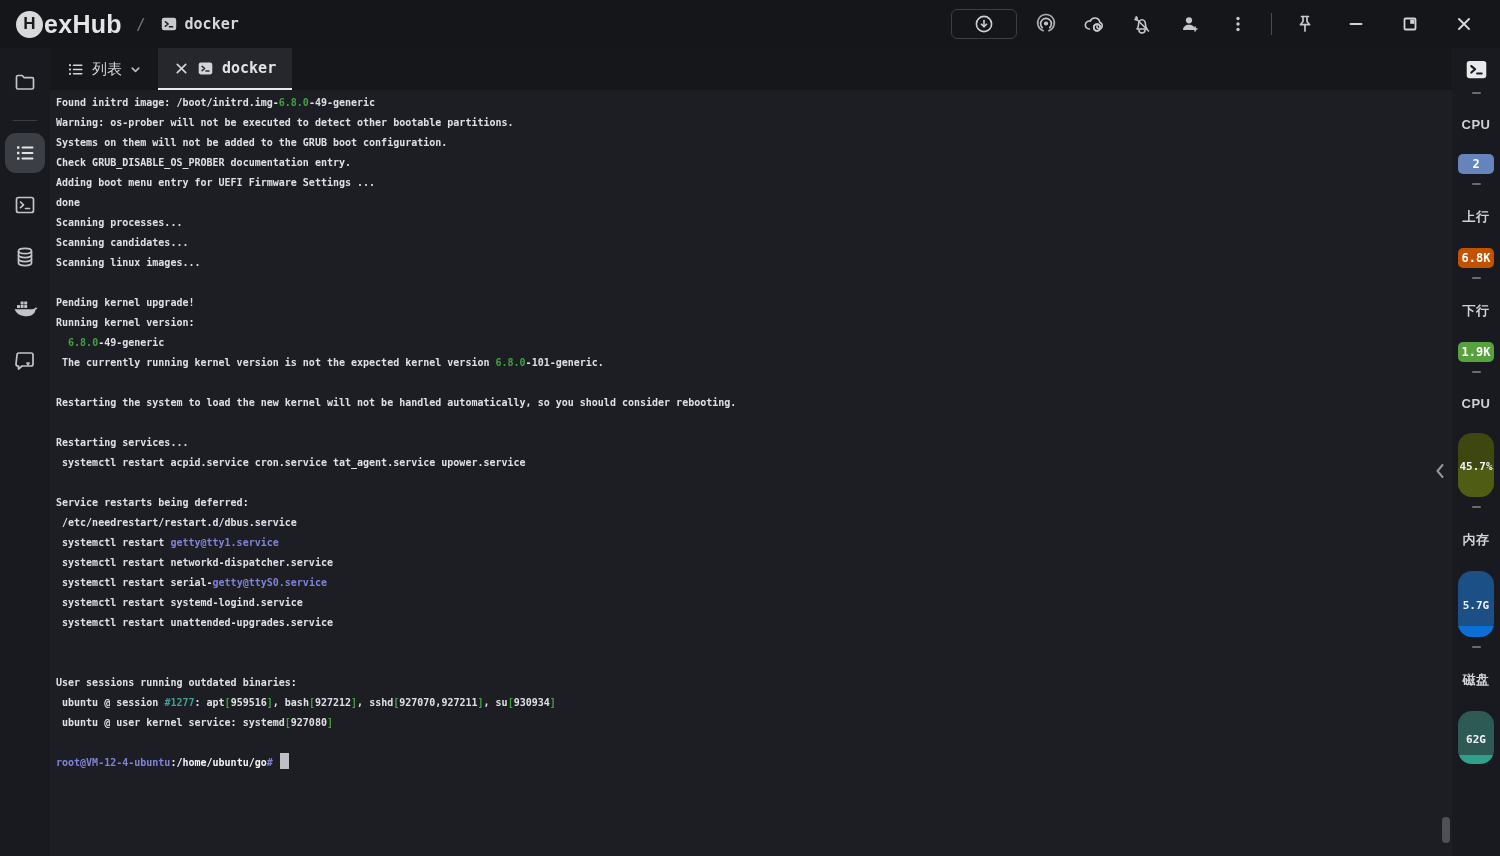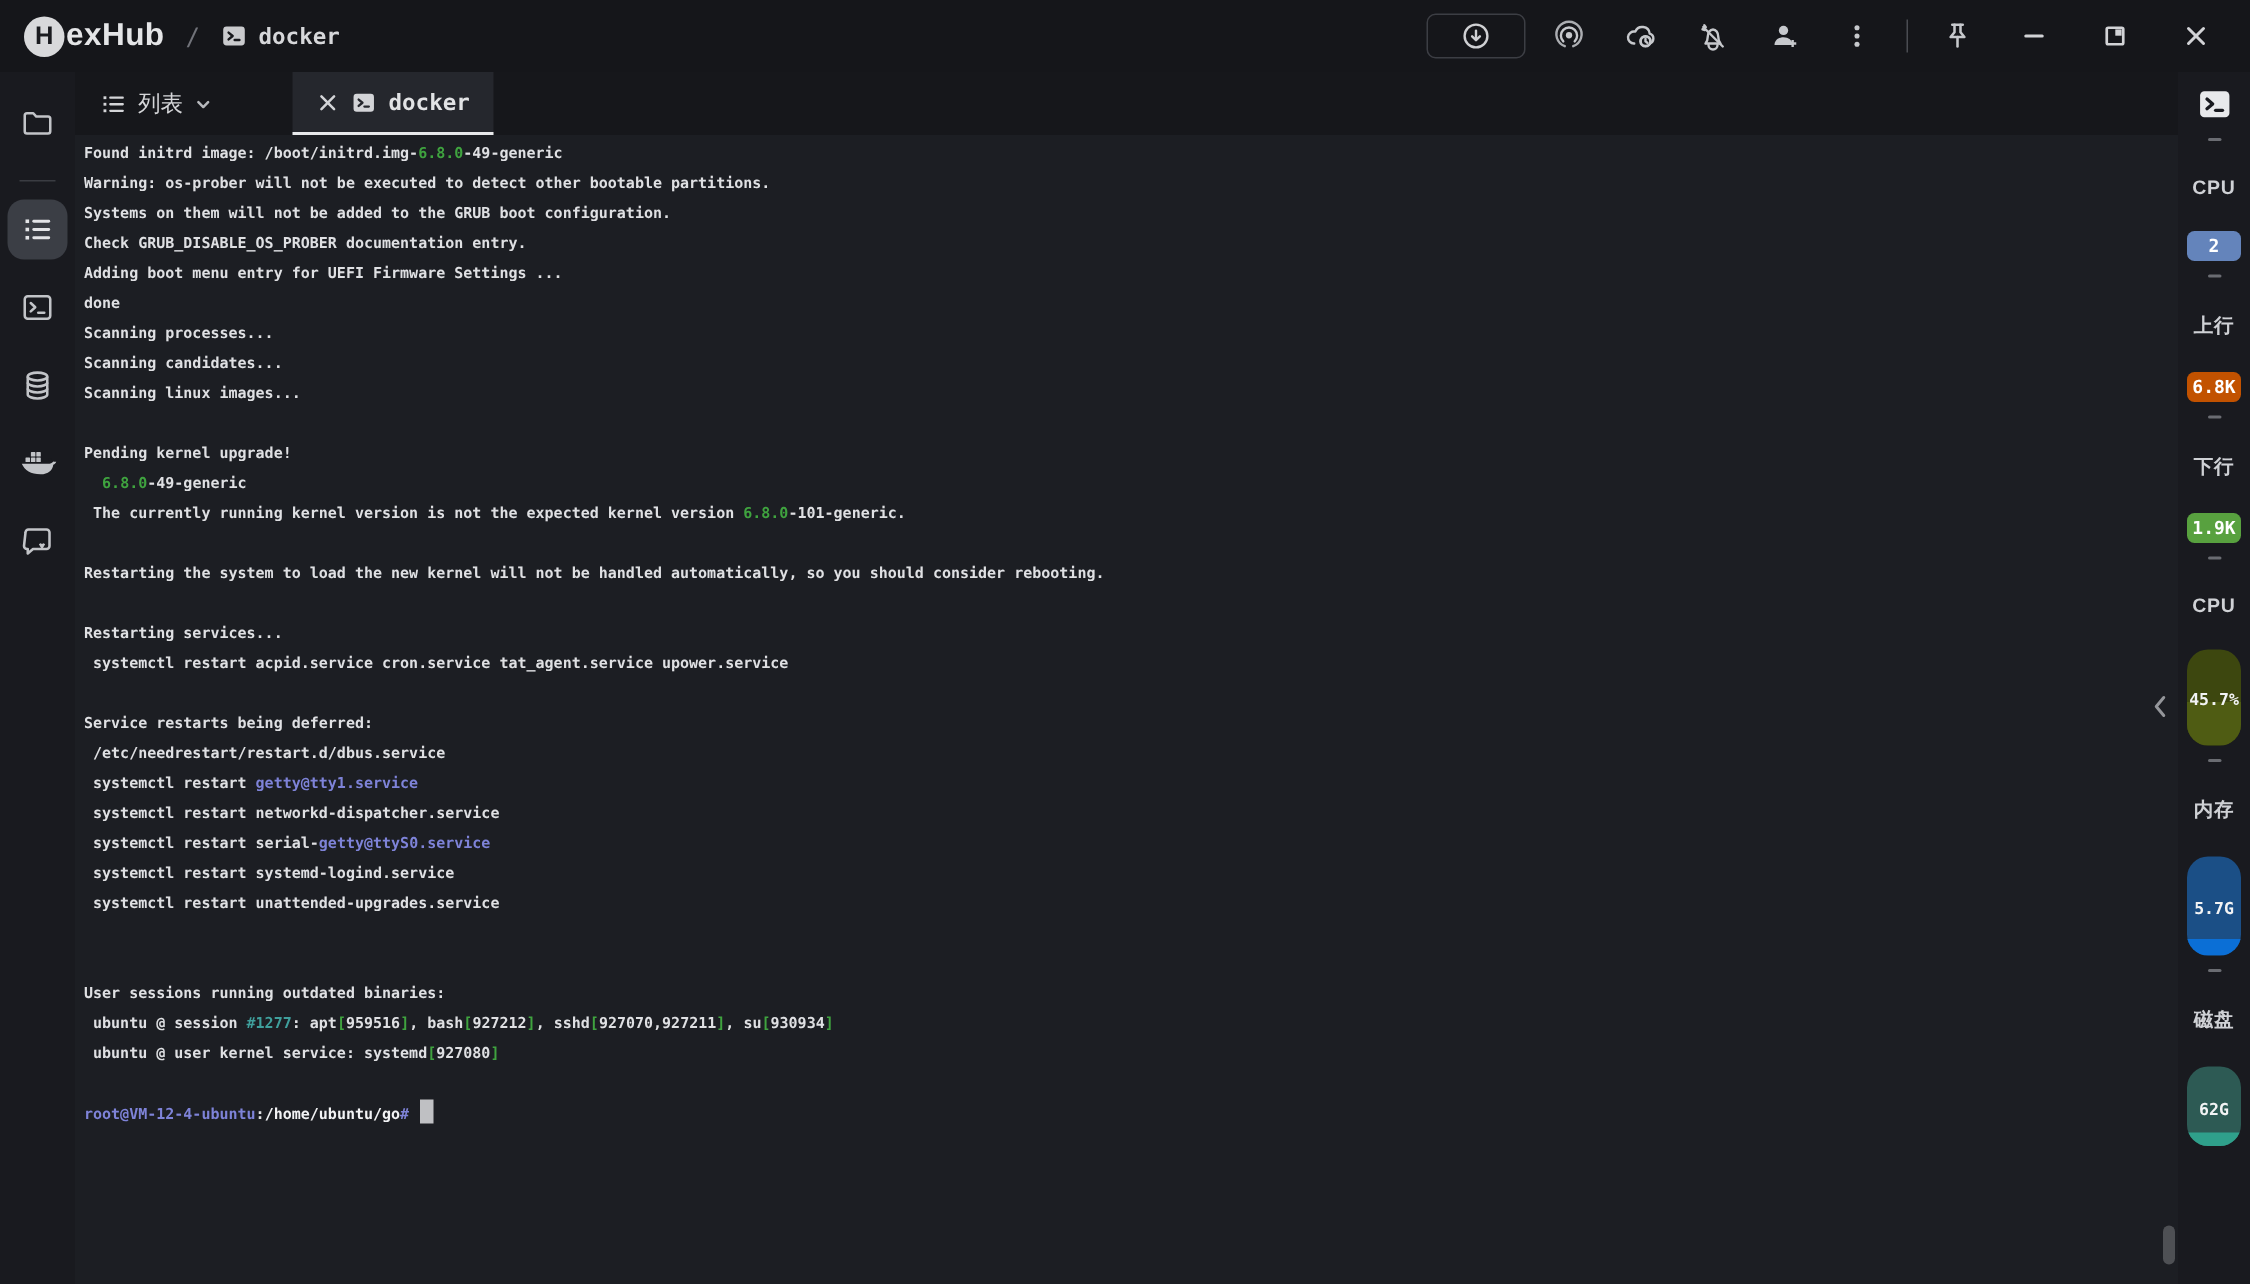--- a/index.html
+++ b/index.html
@@ -5,21 +5,21 @@
   * { box-sizing: border-box; margin: 0; padding: 0; }
   html,body { width:1500px; height:856px; overflow:hidden; background:#101114; }
   body { font-family:"Liberation Sans","DejaVu Sans",sans-serif; }
   .window { width:1500px; height:856px; display:flex; flex-direction:column; background:#17181c; }
 
   
   .titlebar { height:48px; flex:0 0 48px; background:#15161a; display:flex; align-items:center; padding:0 14px 0 16px; }
   .brand { display:flex; align-items:center; gap:1px; }
   .logo-badge { width:27px; height:27px; border-radius:50%; background:#d8d9db; color:#1a1b1f;
     display:flex; align-items:center; justify-content:center; font-weight:900; font-size:17px; }
-  .brand-name { color:#e4e5e7; font-size:21px; font-weight:800; letter-spacing:0.3px; }
+  .brand-name { color:#e4e5e7; font-size:25px; font-weight:800; letter-spacing:0.3px; }
   .crumb-sep { color:#71737a; font-size:16px; margin:0 14px; font-family:"DejaVu Sans Mono",monospace; }
   .session { display:flex; align-items:center; gap:7px; color:#d6d7da;
     font-family:"DejaVu Sans Mono",monospace; font-size:15px; font-weight:700; }
   .titlebar-right { margin-left:auto; display:flex; align-items:center; gap:10px; }
   .tb-btn { width:66px; height:30px; border:1px solid #3c3e44; border-radius:6px;
     display:flex; align-items:center; justify-content:center; cursor:pointer; background:transparent; }
   .tb-icon { width:38px; height:30px; display:flex; align-items:center; justify-content:center; cursor:pointer; border-radius:5px; }
   .tb-divider { width:1px; height:22px; background:#4a4c52; margin:0 4px; }
   .win-ctl { width:44px; height:32px; display:flex; align-items:center; justify-content:center; cursor:pointer; }
   svg { display:block; }
@@ -28,21 +28,21 @@
   .app-body { flex:1; display:flex; min-height:0; }
 
   
   .left-sidebar { width:50px; flex:0 0 50px; background:#191a1f; display:flex; flex-direction:column; align-items:center; padding-top:14px; }
   .ls-item { width:40px; height:40px; border-radius:11px; display:flex; align-items:center; justify-content:center; margin-bottom:12px; cursor:pointer; }
   .ls-item.active { background:#3b3e45; }
   .ls-divider { width:24px; height:1px; background:#3a3c42; margin:6px 0 12px 0; }
 
   
   .main { flex:1; display:flex; flex-direction:column; position:relative; min-width:0; }
-  .tabbar { height:42px; flex:0 0 42px; background:#16171b; display:flex; align-items:stretch;gap:37px; }
+  .tabbar { height:42px; flex:0 0 42px; background:#16171b; display:flex; align-items:stretch; }
   .list-dropdown { display:flex; align-items:center; gap:7px; padding:0 16px; color:#d4d5d8; font-size:15px; cursor:pointer; }
   .tab { display:flex; align-items:center; gap:8px; padding:0 16px; background:#25272d; color:#e2e3e5;
     font-family:"DejaVu Sans Mono",monospace; font-size:15px; font-weight:700; border-bottom:2px solid #e8e9eb; cursor:pointer; }
   .tab .tab-close { display:flex; cursor:pointer; }
 
   
   .terminal { flex:1; background:#1c1e23; padding:3px 10px 0 6px; overflow:hidden;
     font-family:"DejaVu Sans Mono",monospace; font-size:10px; font-weight:600; color:#dfe0e3; }
   .tline { height:20px; line-height:20px; white-space:pre; }
   .c-green { color:var(--accent-green); }
@@ -272,20 +272,21 @@
           <div class="tline"><span>Warning: os-prober will not be executed to detect other bootable partitions.</span></div>
           <div class="tline"><span>Systems on them will not be added to the GRUB boot configuration.</span></div>
           <div class="tline"><span>Check GRUB_DISABLE_OS_PROBER documentation entry.</span></div>
           <div class="tline"><span>Adding boot menu entry for UEFI Firmware Settings ...</span></div>
           <div class="tline"><span>done</span></div>
           <div class="tline"><span>Scanning processes...</span></div>
           <div class="tline"><span>Scanning candidates...</span></div>
           <div class="tline"><span>Scanning linux images...</span></div>
           <div class="tline">&nbsp;</div>
           <div class="tline"><span>Pending kernel upgrade!</span></div>
+          <div class="tline"><span>Running kernel version:</span></div>
           <div class="tline"><span>  </span><span class="c-green">6.8.0</span><span>-49-generic</span></div>
           <div class="tline"><span> The currently running kernel version is not the expected kernel version </span><span class="c-green">6.8.0</span><span>-101-generic.</span></div>
           <div class="tline">&nbsp;</div>
           <div class="tline"><span>Restarting the system to load the new kernel will not be handled automatically, so you should consider rebooting.</span></div>
           <div class="tline">&nbsp;</div>
           <div class="tline"><span>Restarting services...</span></div>
           <div class="tline"><span> systemctl restart acpid.service cron.service tat_agent.service upower.service</span></div>
           <div class="tline">&nbsp;</div>
           <div class="tline"><span>Service restarts being deferred:</span></div>
           <div class="tline"><span> /etc/needrestart/restart.d/dbus.service</span></div>

